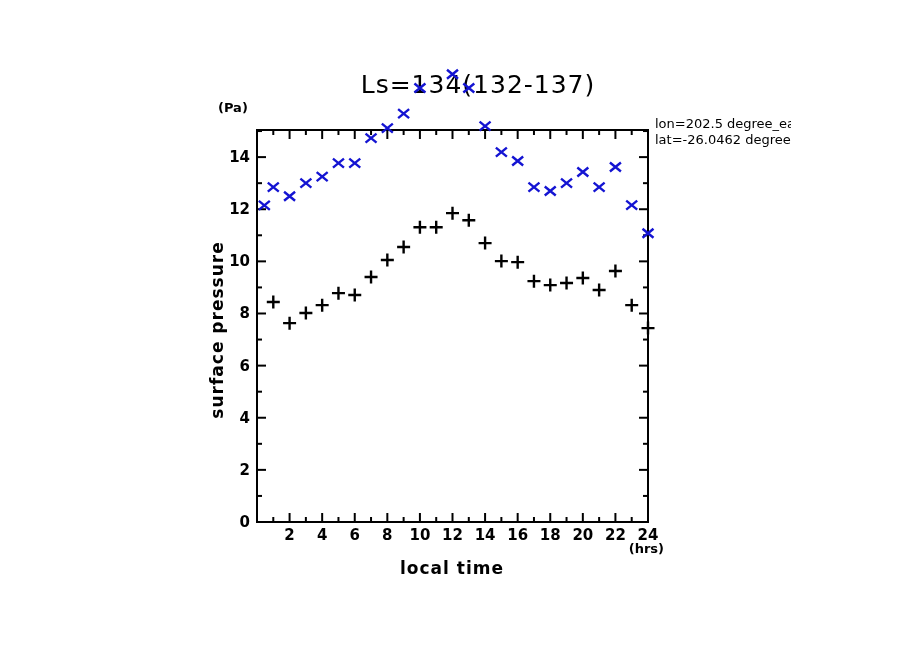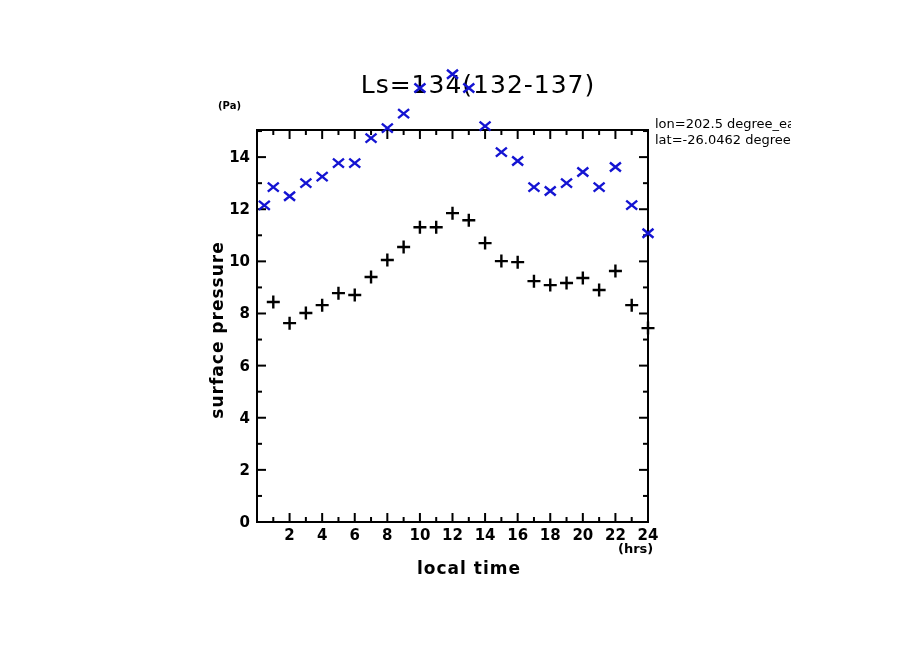--- a/index.html
+++ b/index.html
@@ -1,22 +1,22 @@
 <!DOCTYPE html>
 <html><head>
 <meta charset="utf-8">
 <style>
   html,body{margin:0;padding:0;background:#fff;}
   #canvas{position:relative;width:904px;height:654px;background:#ffffff;
           font-family:"DejaVu Sans",sans-serif;color:#000;overflow:hidden;}
   .abs{position:absolute;}
   #chart-title{left:328px;top:70px;width:300px;text-align:center;font-size:25px;letter-spacing:1px;}
-  #pa-unit{left:218px;top:100px;font-size:10px;font-weight:bold;}
-  #hrs-unit{left:618px;top:541px;width:46px;text-align:left;font-size:13px;font-weight:bold;}
-  #xlabel{left:369px;top:558px;width:200px;text-align:center;font-size:17px;font-weight:bold;letter-spacing:1px;}
+  #pa-unit{left:218px;top:100px;font-size:13px;font-weight:bold;}
+  #hrs-unit{left:618px;top:541px;width:46px;text-align:right;font-size:13px;font-weight:bold;}
+  #xlabel{left:352px;top:558px;width:200px;text-align:center;font-size:17px;font-weight:bold;letter-spacing:1px;}
   #ylabel{left:217px;top:330px;transform:translate(-50%,-50%) rotate(-90deg);
           font-size:17px;font-weight:bold;letter-spacing:1px;white-space:nowrap;}
   #annotations{left:655px;top:116px;width:136px;overflow:hidden;font-size:13px;line-height:16px;}
   #annotations div{white-space:nowrap;}
   #plot-svg{left:0;top:0;}
   svg text{font-family:"DejaVu Sans",sans-serif;}
 </style>
 </head>
 <body>
 

